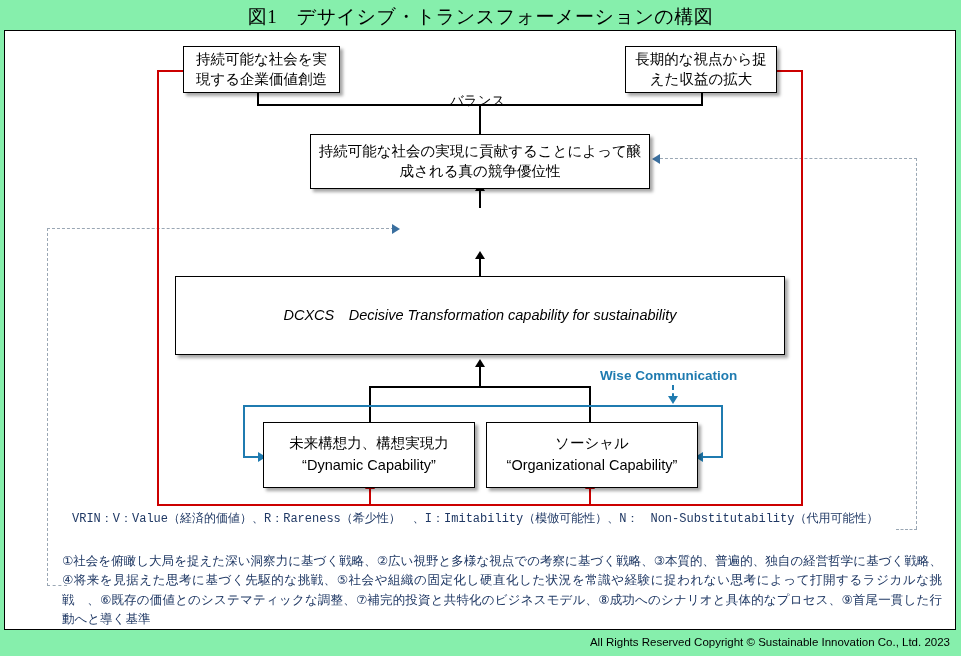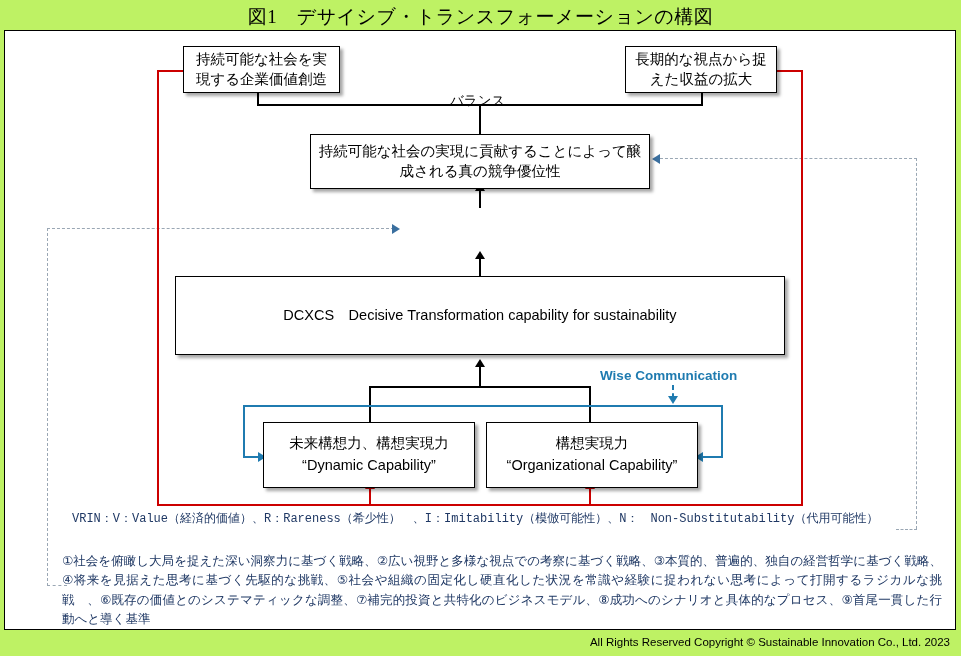--- a/index.html
+++ b/index.html
@@ -1,17 +1,17 @@
 <!DOCTYPE html>
 <html><head>
 <meta charset="utf-8">
 <style>
   html,body{margin:0;padding:0;background:#ffffff;}
   body{font-family:"Liberation Sans","DejaVu Sans",sans-serif;}
-  #page{position:relative;width:961px;height:656px;background:#bef264;overflow:hidden;}
+  #page{position:relative;width:961px;height:656px;background:#86efac;overflow:hidden;}
 
   #figure-title{
     position:absolute;left:0;top:4px;width:961px;text-align:center;
     font-family:"Liberation Serif","DejaVu Serif",serif;
     font-size:19px;color:#000;letter-spacing:.5px;
   }
 
   #frame{
     position:absolute;left:4px;top:30px;width:952px;height:600px;
     border:1px solid #000;box-sizing:border-box;background:#fff;
@@ -39,21 +39,21 @@
   .ar-up-blk{border-left:5px solid transparent;border-right:5px solid transparent;border-bottom:8px solid #000;}
   .ar-up-red{border-left:5px solid transparent;border-right:5px solid transparent;border-bottom:8px solid #cc0000;}
   .ar-rt-blu{border-top:5px solid transparent;border-bottom:5px solid transparent;border-left:8px solid #1f7bb0;}
   .ar-lf-blu{border-top:5px solid transparent;border-bottom:5px solid transparent;border-right:8px solid #1f7bb0;}
   .ar-dn-blu{border-left:5px solid transparent;border-right:5px solid transparent;border-top:8px solid #1f7bb0;}
   .ar-lf-dsh{border-top:5px solid transparent;border-bottom:5px solid transparent;border-right:8px solid #3a6f9f;}
   .ar-rt-dsh{border-top:5px solid transparent;border-bottom:5px solid transparent;border-left:8px solid #3a6f9f;}
 
   .cap-title{color:#1f6fb4;font-weight:bold;font-size:15px;}
   .cap-line{font-size:14.5px;}
-  .cap-en{font-size:14.5px;}
+  .cap-en{font-size:14.5px;font-style:italic;}
   .inner{padding:2px 6px;}
 
   #wise-label{
     position:absolute;left:600px;top:368px;color:#1f7bb0;font-weight:bold;font-size:13.5px;z-index:7;
   }
 
   #vrin{
     position:absolute;left:72px;top:510px;width:860px;
     font-size:12px;color:#1f3864;white-space:nowrap;z-index:7;font-family:Liberation Mono, monospace;
   }
@@ -147,21 +147,21 @@
   <div class="box" style="left:175px;top:276px;width:610px;height:79px;flex-direction:column;justify-content:center;gap:2px;">
     <span class="cap-en">DCXCS　Decisive Transformation capability for sustainability</span>
   </div>
 
   <div class="box" style="left:263px;top:422px;width:212px;height:66px;flex-direction:column;gap:2px;align-items:center;">
     <span>未来構想力、構想実現力</span>
     <span>“Dynamic Capability”</span>
   </div>
 
   <div class="box" style="left:486px;top:422px;width:212px;height:66px;flex-direction:column;gap:2px;">
-    <span>構想実現力</span>
+    <span>ソーシャル</span>
     <span>“Organizational Capability”</span>
   </div>
 
   <div id="wise-label">Wise Communication</div>
 
   <div id="vrin">VRIN：V：Value（経済的価値）、R：Rareness（希少性）　、I：Imitability（模倣可能性）、N：　Non-Substitutability（代用可能性）</div>
   <div id="notes">①社会を俯瞰し大局を捉えた深い洞察力に基づく戦略、②広い視野と多様な視点での考察に基づく戦略、③本質的、普遍的、独自の経営哲学に基づく戦略、④将来を見据えた思考に基づく先駆的な挑戦、⑤社会や組織の固定化し硬直化した状況を常識や経験に捉われない思考によって打開するラジカルな挑戦　、⑥既存の価値とのシステマティックな調整、⑦補完的投資と共特化のビジネスモデル、⑧成功へのシナリオと具体的なプロセス、⑨首尾一貫した行動へと導く基準</div>
 
   <div id="copyright">All Rights Reserved Copyright © Sustainable Innovation Co., Ltd. 2023</div>
 </div>

